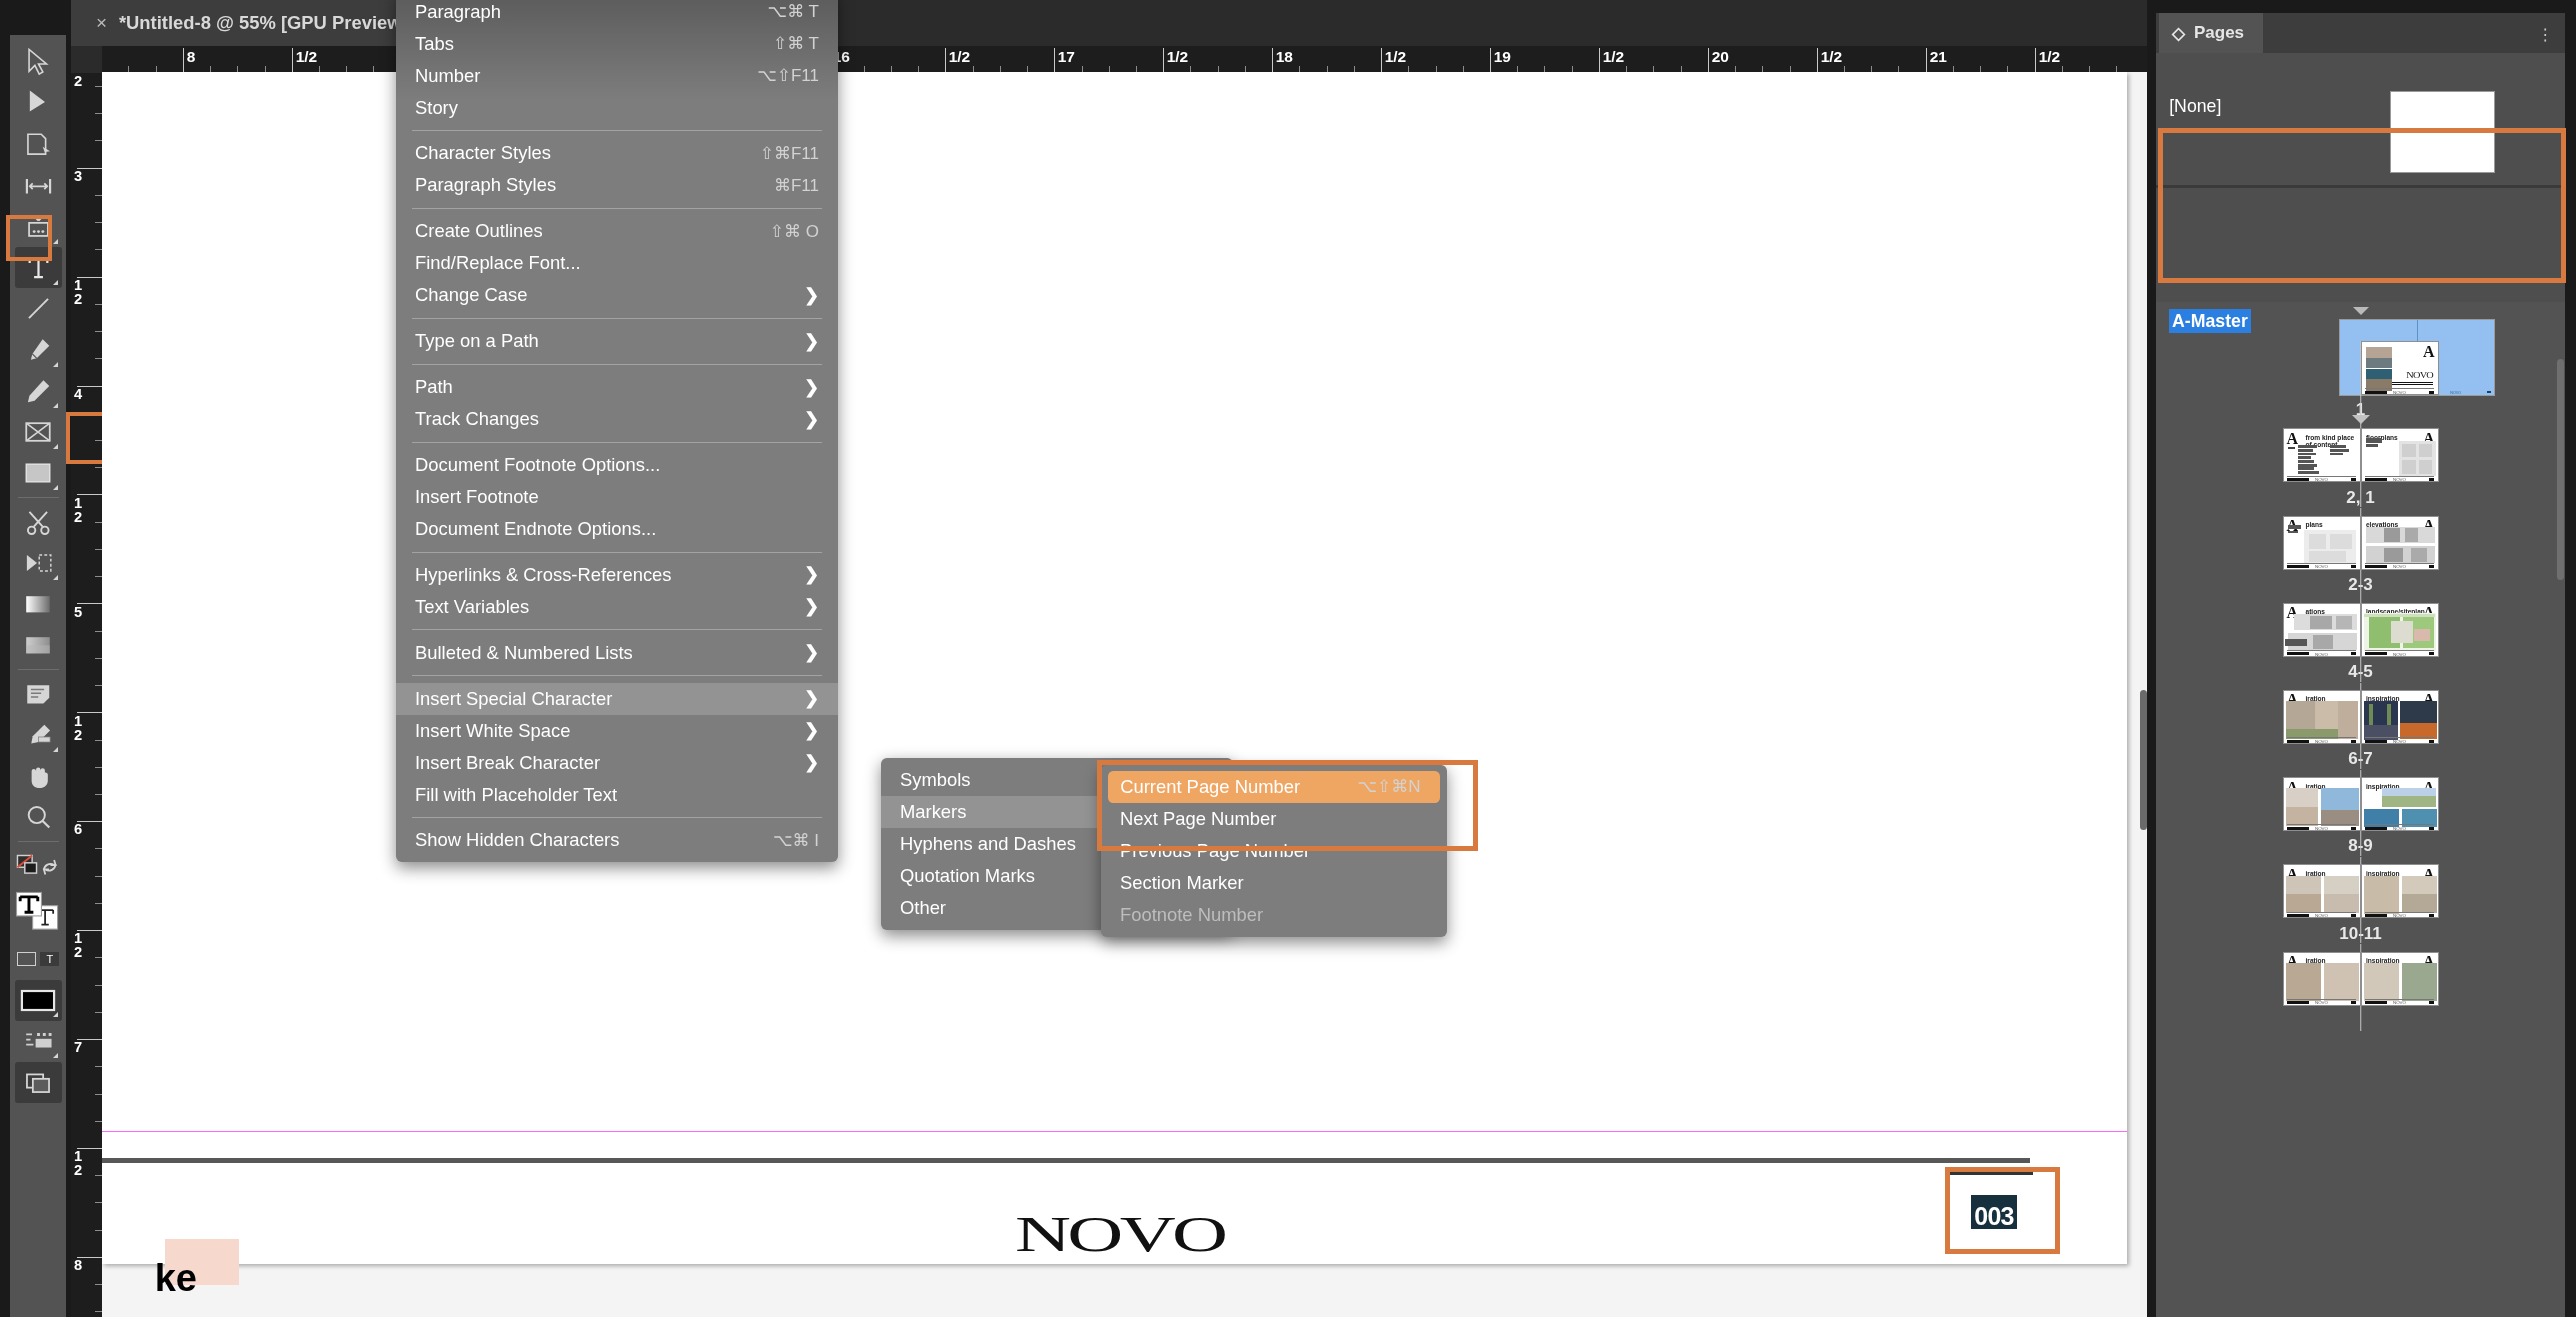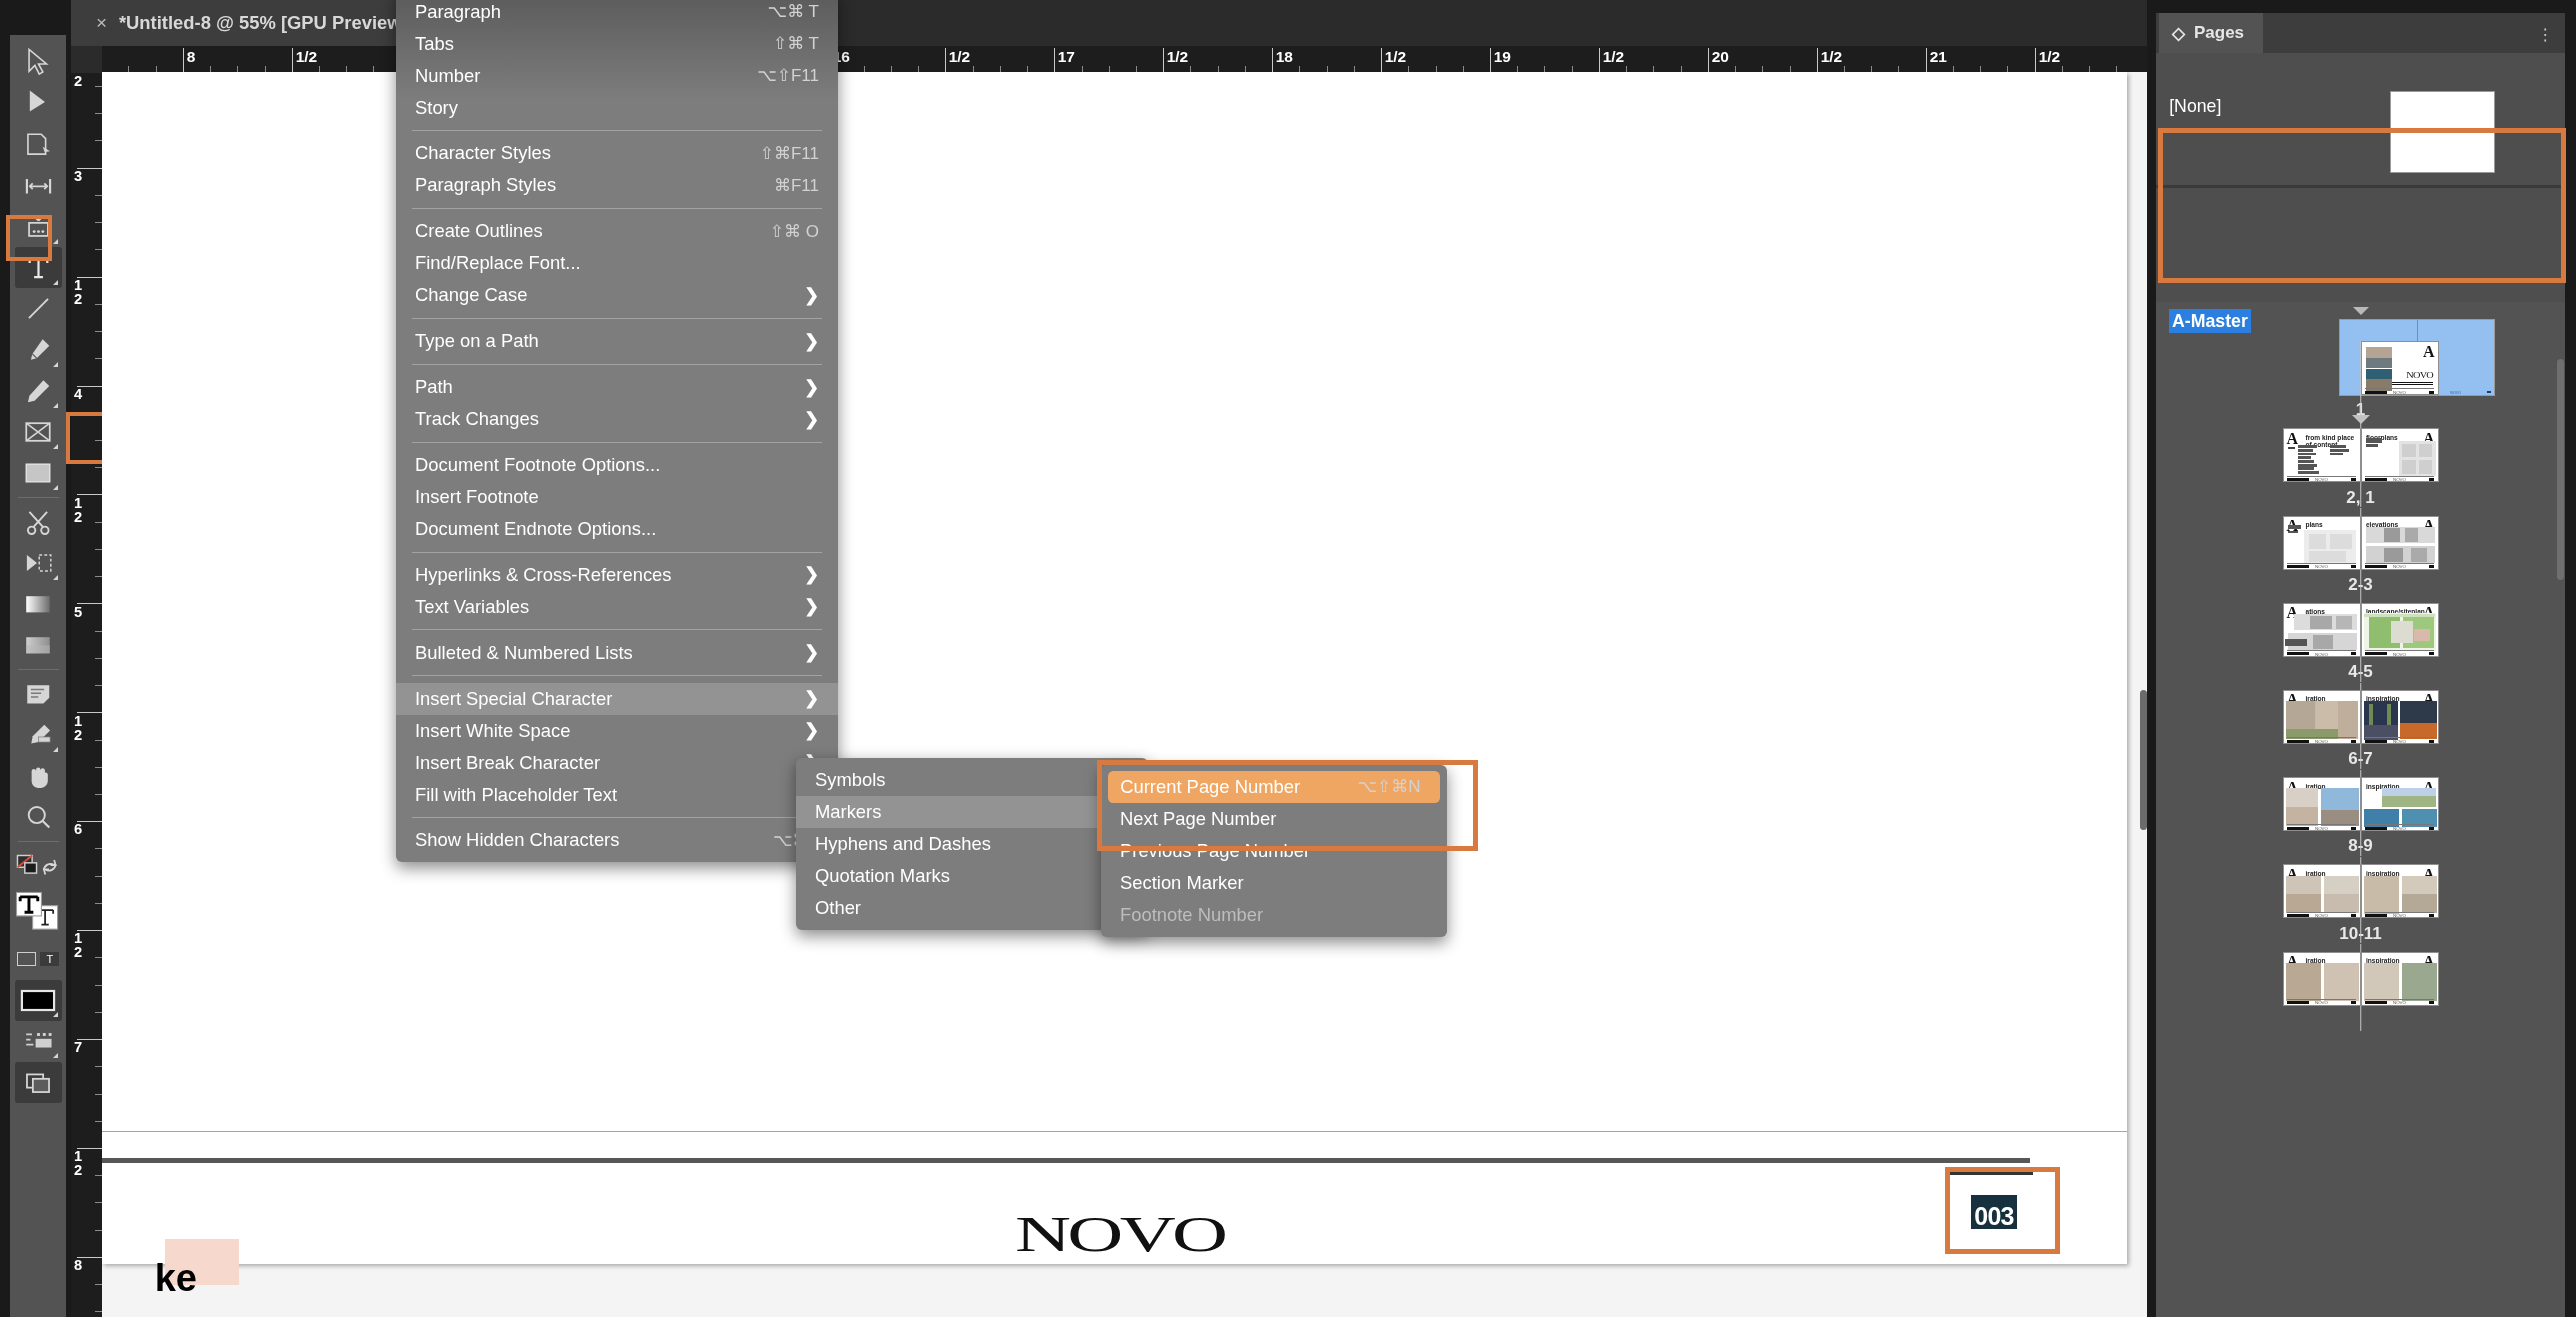--- a/index.html
+++ b/index.html
@@ -179,21 +179,21 @@
   .msep { height: 0.7px; background: #a3a3a3; margin: 6.6px 16px; }
 
   #menu-type { left: 396px; top: -10.3px; width: 442px; }
   #menu-type-grad {
     position:absolute; left:0; top:0; width:442px; height:110px;
     background: linear-gradient(#5a5a5a,#7d7d7d);
     border-radius: 5.9px 5.9px 0 0;
   }
   #menu-type .inner { position: relative; }
 
-  #menu-special { left: 796px; top: 758px; width: 352px; }
+  #menu-special { left: 881px; top: 758px; width: 352px; }
   #menu-markers { left: 1101px; top: 765px; width: 346px; }
 
   #hl-markers {
     position: absolute; left: 1097px; top: 760px;
     width: 381px; height: 91px;
     border: 5.2px solid #d87a3f; pointer-events: none;
   }
 
   
   #pages-panel {

